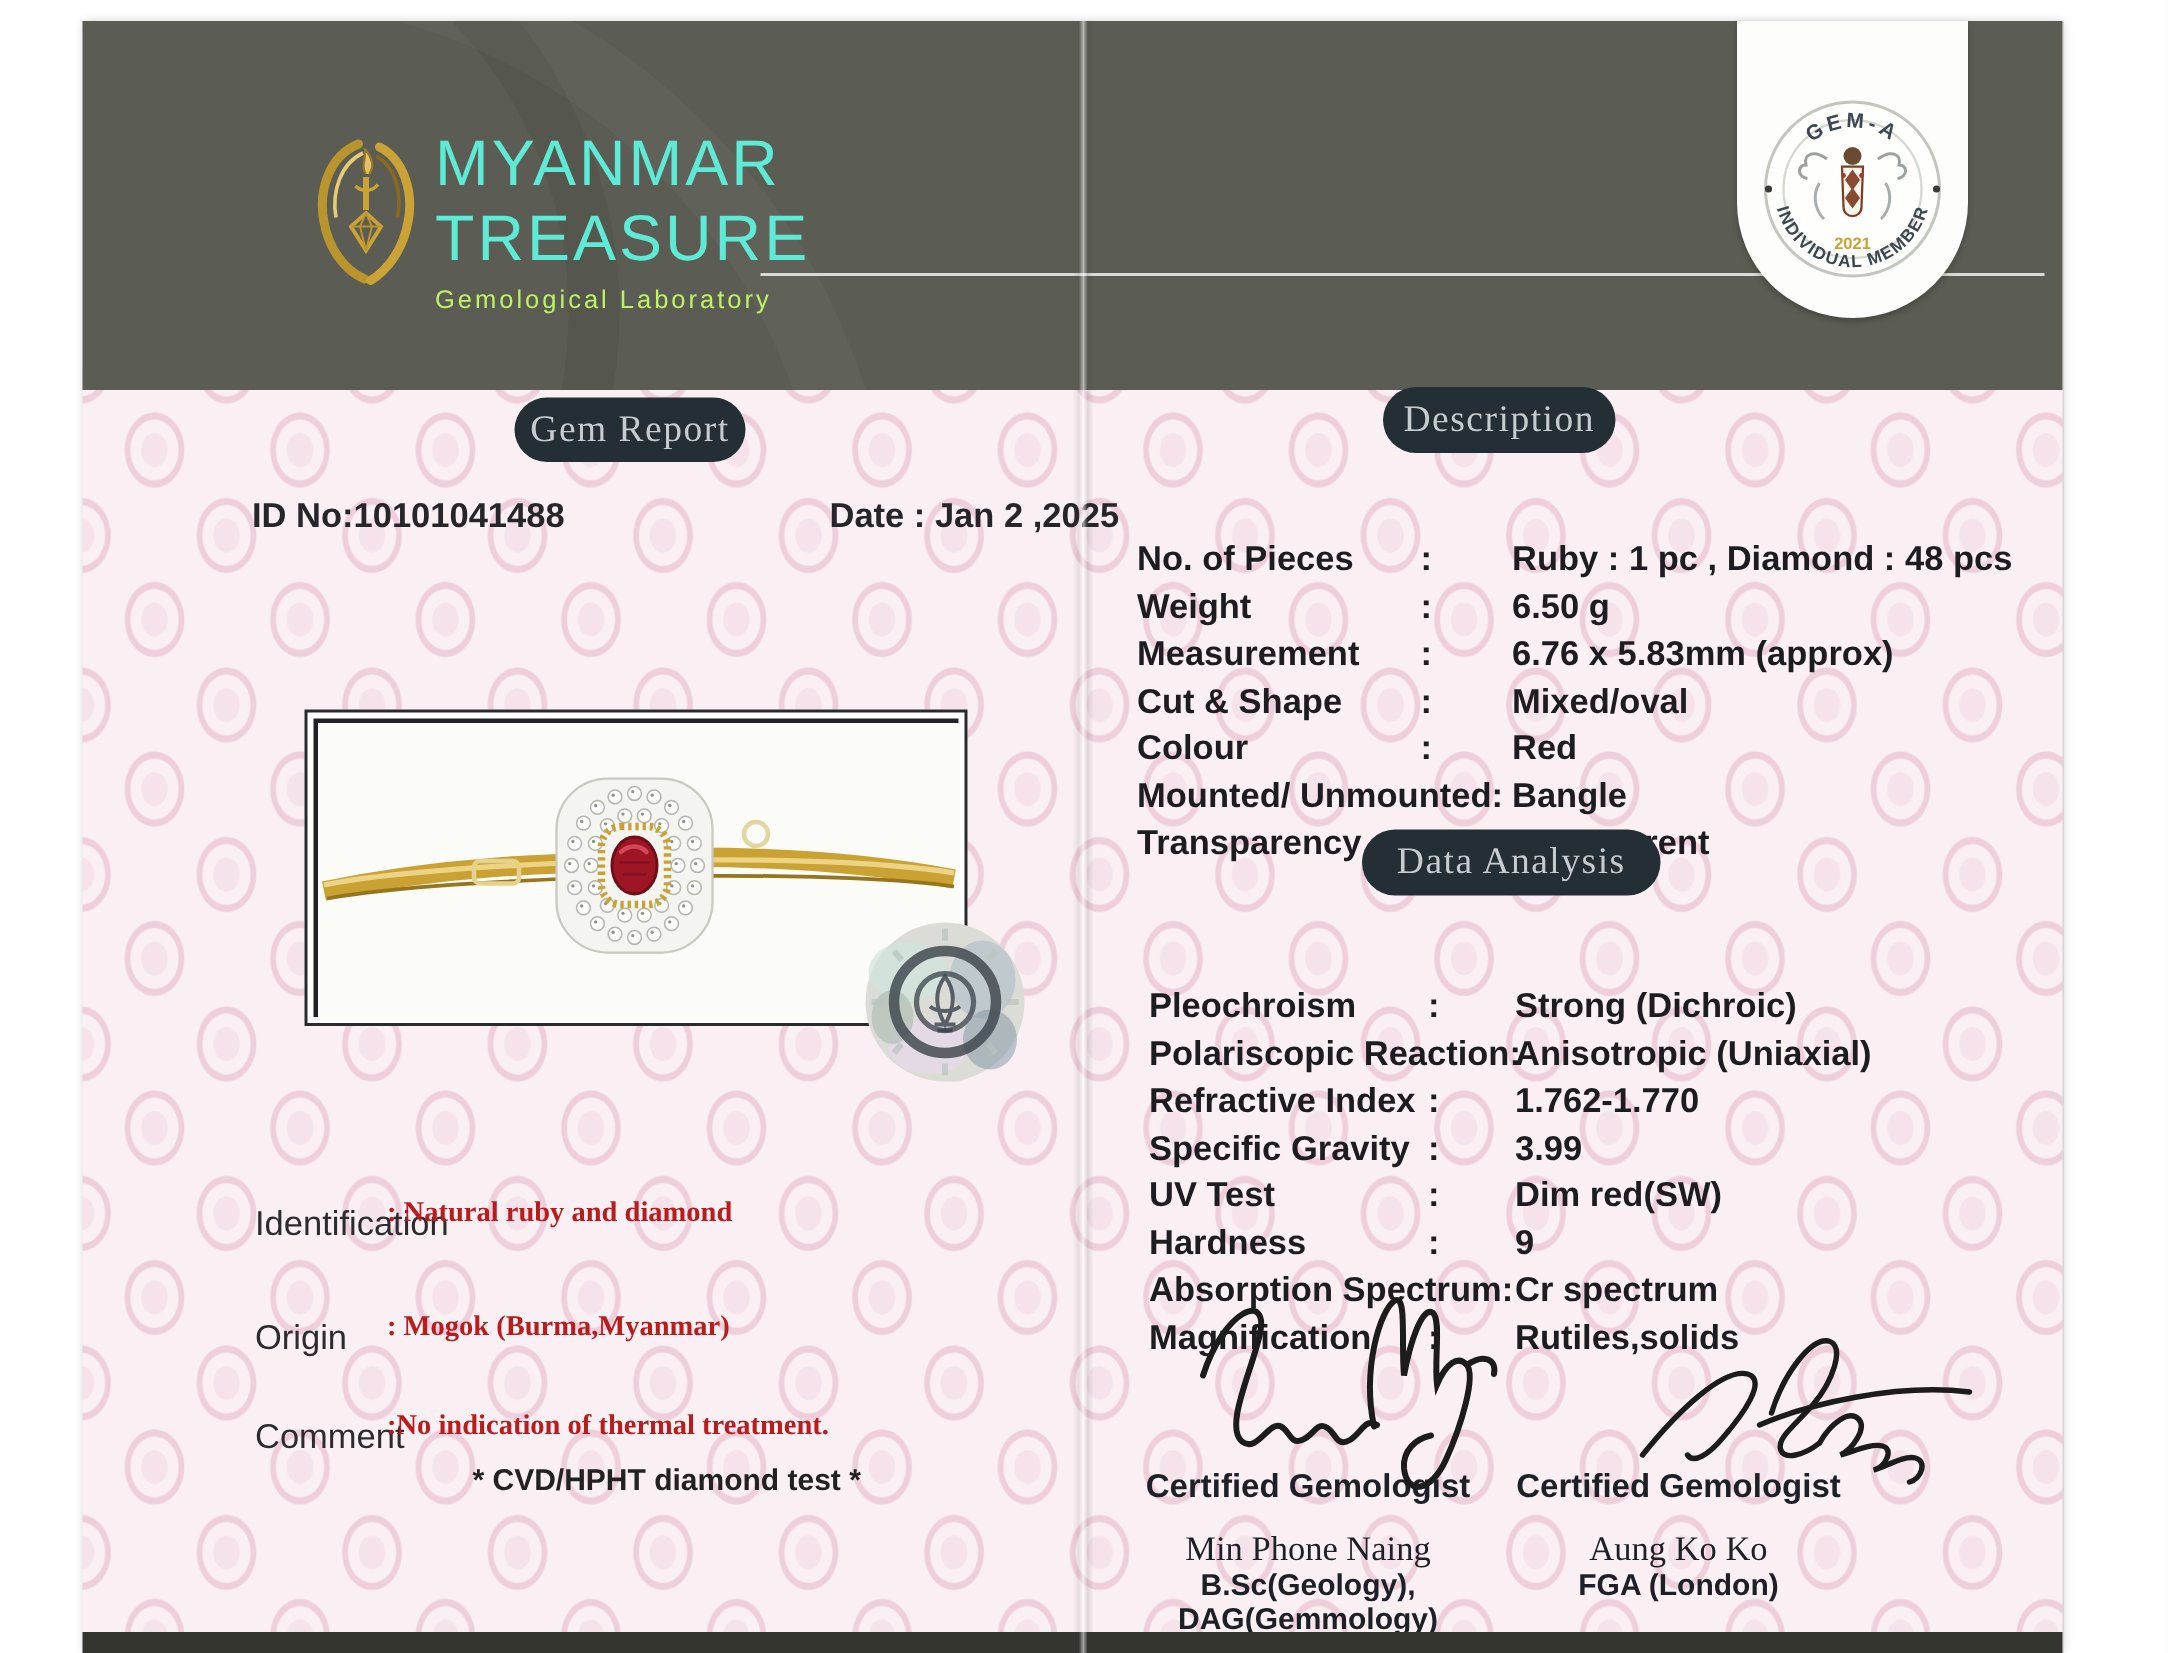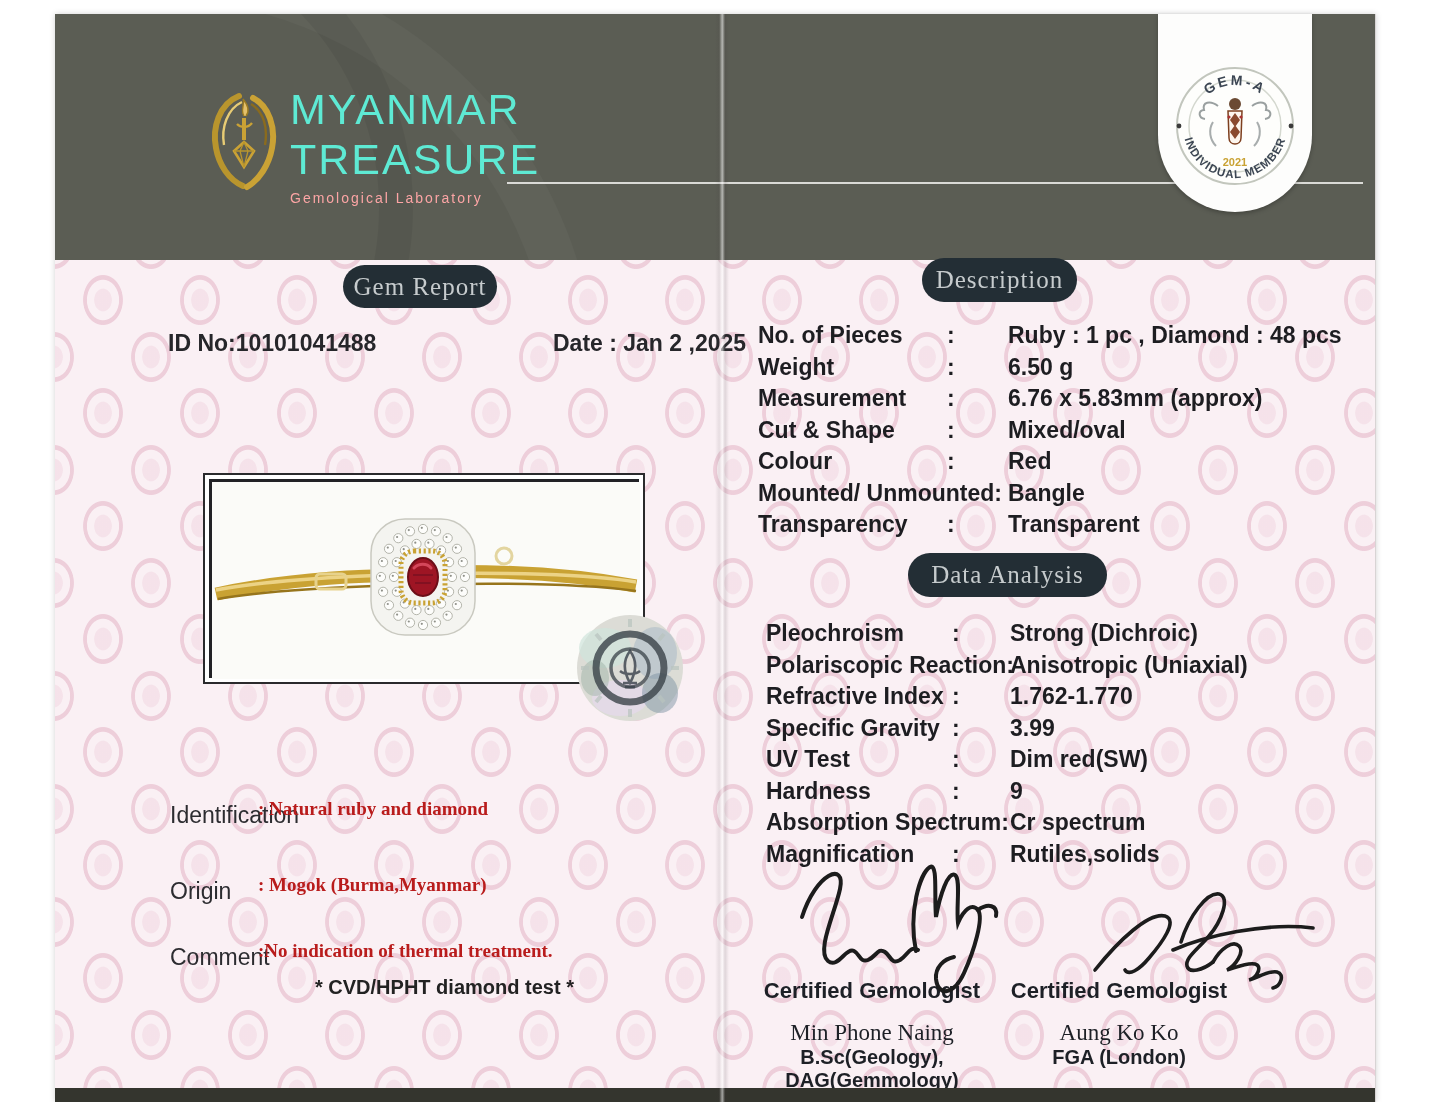--- a/index.html
+++ b/index.html
@@ -20,21 +20,21 @@
   
   #header{position:absolute;left:0;top:0;width:100%;height:246px;background:#5b5d54;overflow:hidden;z-index:2;}
   #header .swirl1,#header .swirl2{position:absolute;border-radius:50%;border:34px solid rgba(0,0,0,.06);}
   #header .swirl1{width:560px;height:560px;left:-270px;top:-120px;}
   #header .swirl2{width:780px;height:780px;left:-330px;top:-60px;border-width:46px;border-color:rgba(255,255,255,.03);}
   #brand-rule{position:absolute;left:452px;top:168px;width:856px;height:2px;background:#e8e8e4;opacity:.9;}
   #logo-emblem{position:absolute;left:152px;top:76px;}
   #brand{position:absolute;left:235px;top:74px;line-height:1;}
   .brand-big{font-size:43px;letter-spacing:2px;color:#5eead4;font-weight:400;}
   .brand-big+.brand-big{margin-top:7px;}
-  #brand-sub{margin-top:10px;font-size:14px;letter-spacing:2px;color:#fca5a5;}
+  #brand-sub{margin-top:10px;font-size:17px;letter-spacing:2px;color:#bef264;}
   
   #gema-pill{position:absolute;left:1103px;top:0;width:154px;height:198px;background:#fdfdfc;
              border-radius:0 0 77px 77px;z-index:3;box-shadow:0 2px 4px rgba(0,0,0,.25);}
   
   .pill{position:absolute;background:#232e35;border-radius:22px;color:#c6cbcd;z-index:2;
         font-family:"Liberation Serif",serif;display:flex;align-items:center;justify-content:center;
         font-size:25px;letter-spacing:1px;}
   #pill-gem-report{left:288px;top:251px;width:154px;height:43px;}
   #pill-description{left:867px;top:244px;width:155px;height:44px;}
   #pill-data-analysis{left:853px;top:539px;width:199px;height:44px;}
@@ -46,21 +46,21 @@
   #photo-frame{position:absolute;left:148px;top:459px;width:442px;height:211px;border:2px solid #2a2a2c;
                background:#fff;z-index:1;box-sizing:border-box;}
   #photo-inner{position:absolute;inset:4px;border:3px solid #222226;background:#fbfbf9;}
   #holo-sticker{position:absolute;left:520px;top:599px;z-index:2;}
   
   .field-label{position:absolute;font-size:23px;color:#2c2c30;z-index:1;}
   .field-value{position:absolute;font-family:"Liberation Serif",serif;font-weight:700;font-size:19px;color:#b91c1c;z-index:1;}
   #comment-value{font-weight:700;}
   #comment-line2{position:absolute;font-family:"Liberation Sans",sans-serif;font-weight:700;font-size:20px;color:#222;z-index:1;}
   
-  .kv-block{position:absolute;width:612px;z-index:1;}
+  .kv-block{position:absolute;width:612px;z-index:1;margin-top:37px;}
   #desc-rows{left:703px;top:308px;}
   #data-rows{left:711px;top:606px;}
   .kv{position:relative;height:31.5px;font-size:23px;font-weight:700;color:#1d1d21;white-space:nowrap;}
   .kv-label{display:inline-block;min-width:189px;}
   #data-rows .kv-label{min-width:186px;}
   .kv-colon{display:inline-block;}
   .kv-value{position:absolute;left:250px;top:0;}
   #data-rows .kv-value{left:244px;}
   
   .sig{position:absolute;z-index:2;}

